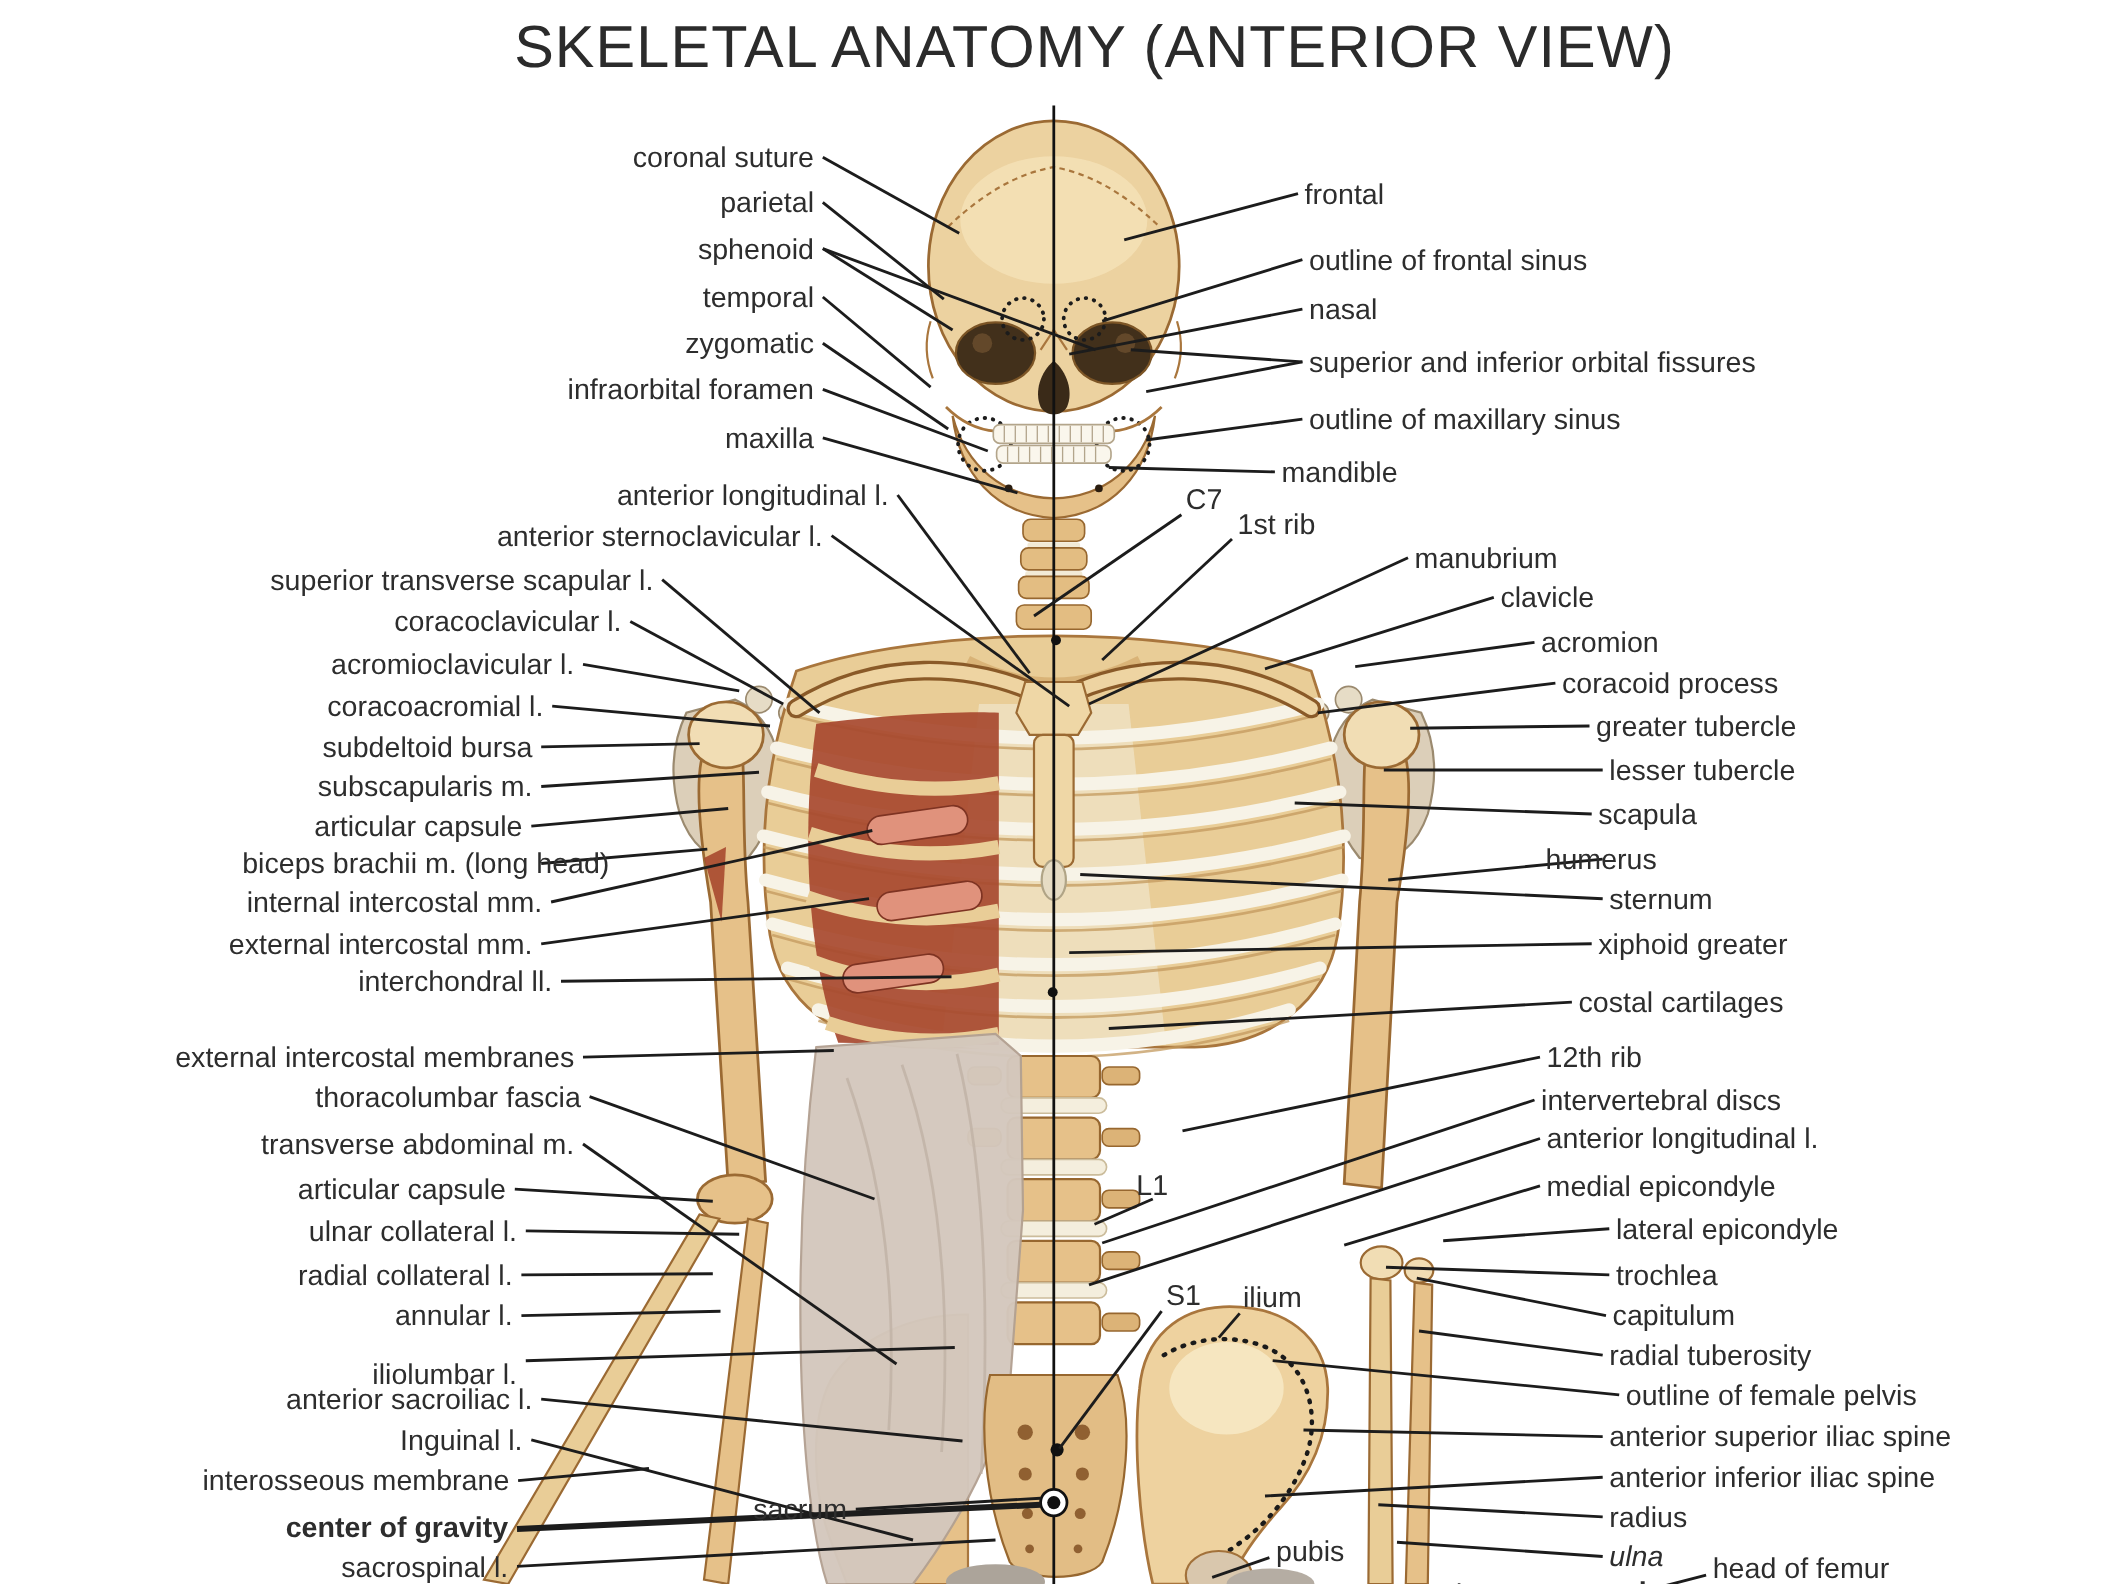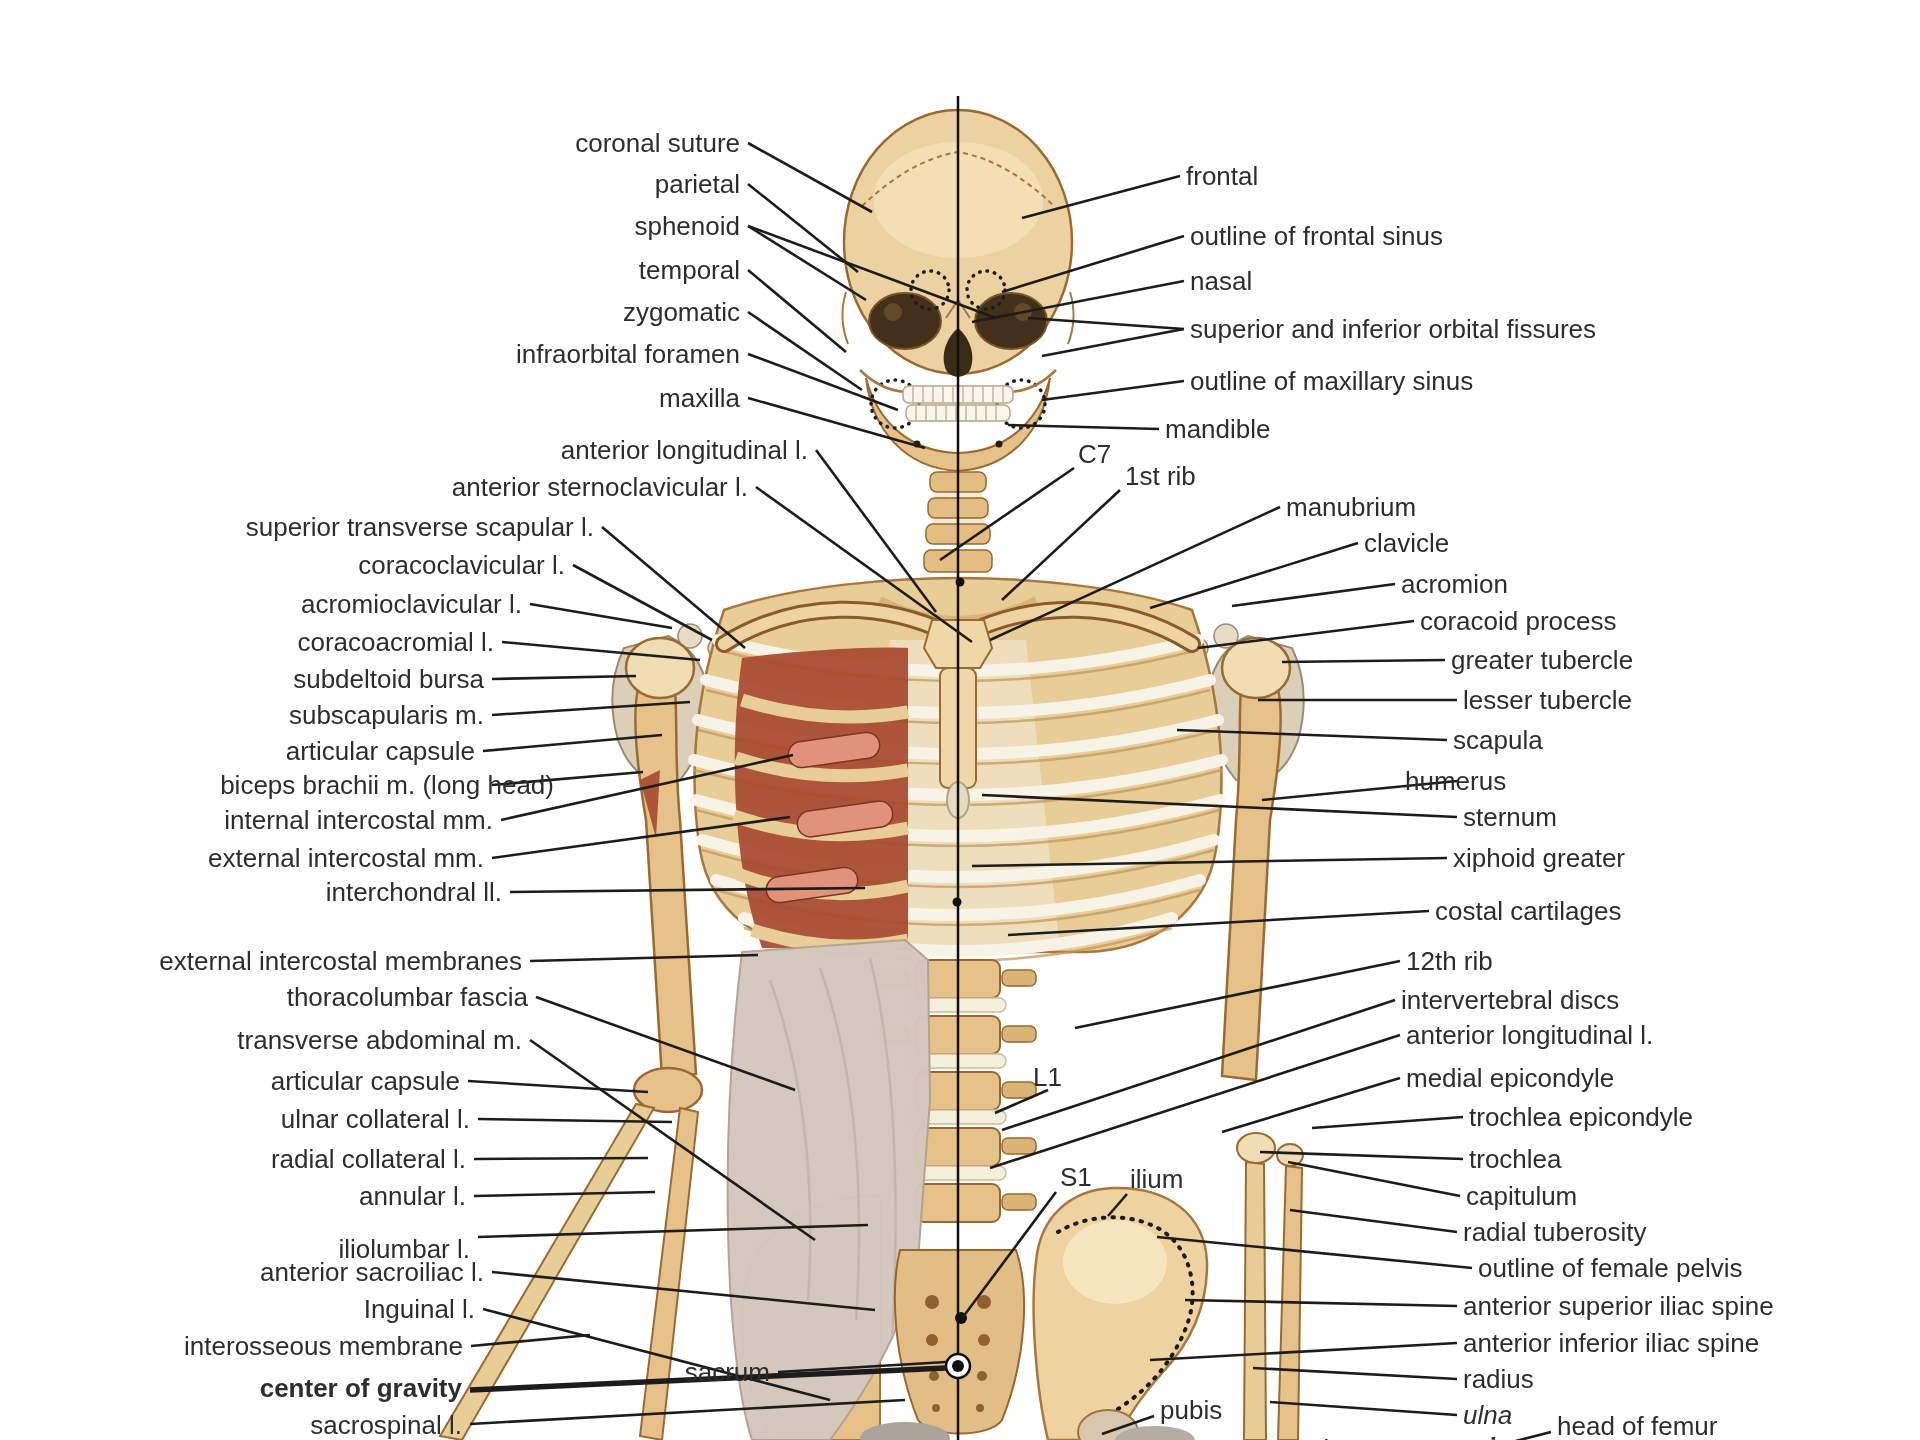--- a/index.html
+++ b/index.html
@@ -300,20 +300,21 @@
       <line x1="1457" y1="1379" x2="1253" y2="1368" stroke="#1c1c1c" stroke-width="2.6"></line>
       <line x1="1457" y1="1415" x2="1270" y2="1402" stroke="#1c1c1c" stroke-width="2.6"></line>
       <line x1="1551" y1="1432" x2="1512" y2="1442" stroke="#1c1c1c" stroke-width="2.6"></line>
       <line x1="1048" y1="1090" x2="995" y2="1113" stroke="#1c1c1c" stroke-width="2.6"></line>
       <line x1="1056" y1="1192" x2="963" y2="1317" stroke="#1c1c1c" stroke-width="2.6"></line>
       <line x1="1127" y1="1194" x2="1108" y2="1216" stroke="#1c1c1c" stroke-width="2.6"></line>
       <line x1="778" y1="1372" x2="946" y2="1362" stroke="#1c1c1c" stroke-width="2.6"></line>
       <line x1="1154" y1="1416" x2="1102" y2="1434" stroke="#1c1c1c" stroke-width="2.6"></line>
     </svg>
 
+  <div id="title">SKELETAL ANATOMY (ANTERIOR VIEW)</div>
 
   <div id="labels">
       <div class="lbl left" style="right: 1180px; top: 143px;">coronal suture</div>
       <div class="lbl left" style="right: 1180px; top: 184px;">parietal</div>
       <div class="lbl left" style="right: 1180px; top: 226px;">sphenoid</div>
       <div class="lbl left" style="right: 1180px; top: 270px;">temporal</div>
       <div class="lbl left" style="right: 1180px; top: 312px;">zygomatic</div>
       <div class="lbl left" style="right: 1180px; top: 354px;">infraorbital foramen</div>
       <div class="lbl left" style="right: 1180px; top: 398px;">maxilla</div>
       <div class="lbl left" style="right: 1112px; top: 450px;">anterior longitudinal l.</div>
@@ -358,21 +359,21 @@
       <div class="lbl right" style="left: 1463px; top: 700px;">lesser tubercle</div>
       <div class="lbl right" style="left: 1453px; top: 740px;">scapula</div>
       <div class="lbl right" style="left: 1405px; top: 781px;">humerus</div>
       <div class="lbl right" style="left: 1463px; top: 817px;">sternum</div>
       <div class="lbl right" style="left: 1453px; top: 858px;">xiphoid greater</div>
       <div class="lbl right" style="left: 1435px; top: 911px;">costal cartilages</div>
       <div class="lbl right" style="left: 1406px; top: 961px;">12th rib</div>
       <div class="lbl right" style="left: 1401px; top: 1000px;">intervertebral discs</div>
       <div class="lbl right" style="left: 1406px; top: 1035px;">anterior longitudinal l.</div>
       <div class="lbl right" style="left: 1406px; top: 1078px;">medial epicondyle</div>
-      <div class="lbl right" style="left: 1469px; top: 1117px;">trochlea epicondyle</div>
+      <div class="lbl right" style="left: 1469px; top: 1117px;">lateral epicondyle</div>
       <div class="lbl right" style="left: 1469px; top: 1159px;">trochlea</div>
       <div class="lbl right" style="left: 1466px; top: 1196px;">capitulum</div>
       <div class="lbl right" style="left: 1463px; top: 1232px;">radial tuberosity</div>
       <div class="lbl right" style="left: 1478px; top: 1268px;">outline of female pelvis</div>
       <div class="lbl right" style="left: 1463px; top: 1306px;">anterior superior iliac spine</div>
       <div class="lbl right" style="left: 1463px; top: 1343px;">anterior inferior iliac spine</div>
       <div class="lbl right" style="left: 1463px; top: 1379px;">radius</div>
       <div class="lbl right" style="left: 1463px; top: 1415px; font-style: italic;">ulna</div>
       <div class="lbl right" style="left: 1557px; top: 1426px;">head of femur</div>
       <div class="lbl right bold" style="left: 1322px; top: 1447px;">transverse axis</div>

